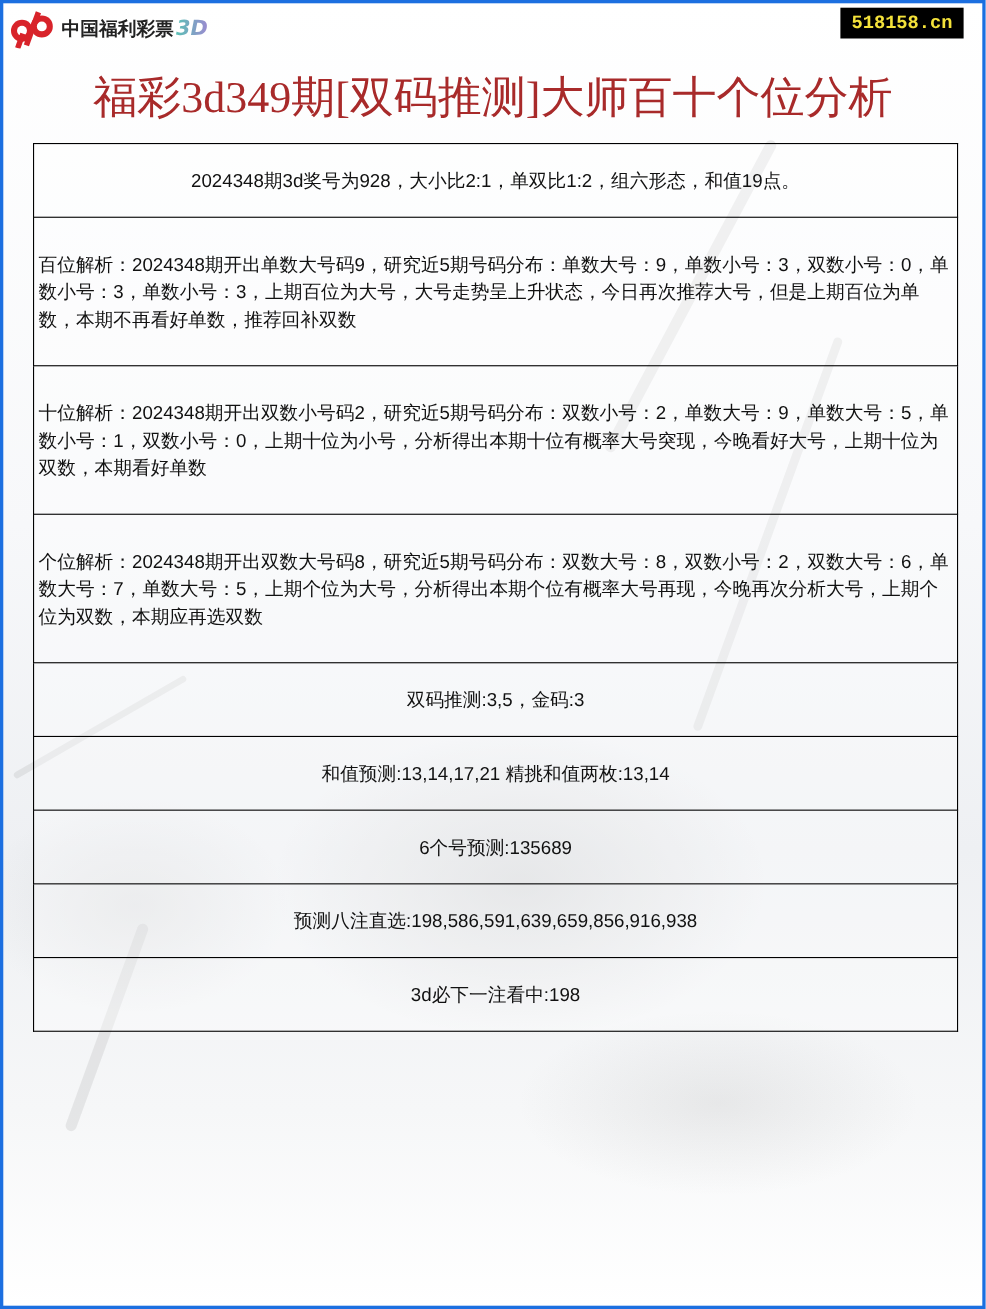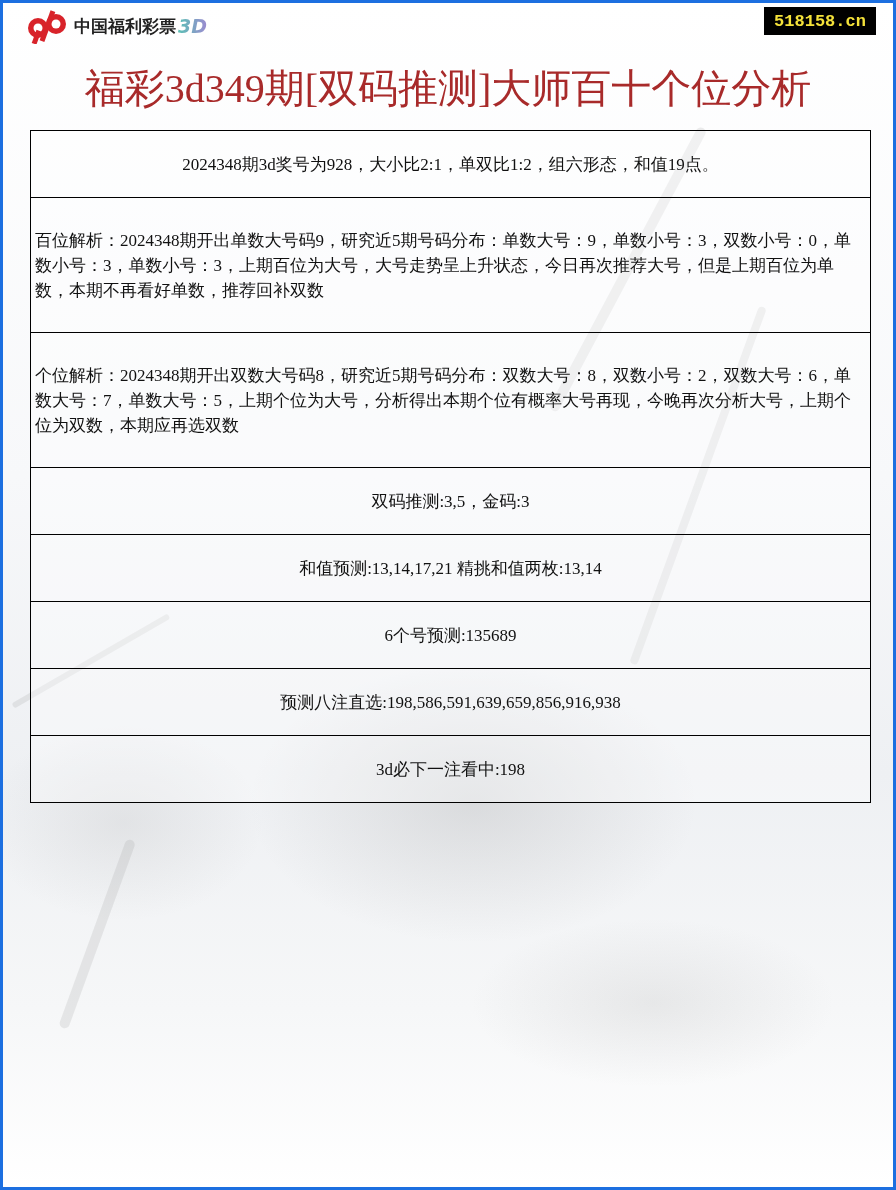--- a/index.html
+++ b/index.html
@@ -16,21 +16,21 @@
         radial-gradient(ellipse 320px 200px at 470px 800px, rgba(120,120,120,0.18), rgba(255,255,255,0) 70%),
         radial-gradient(ellipse 200px 140px at 120px 820px, rgba(140,140,140,0.14), rgba(255,255,255,0) 70%),
         radial-gradient(ellipse 260px 120px at 650px 1000px, rgba(140,140,140,0.14), rgba(255,255,255,0) 70%),
         linear-gradient(180deg, #ffffff 0%, #f7f8fa 40%, #eef0f3 65%, #f6f7f8 85%, #ffffff 100%);
     }
     .branch {
       position: absolute; background: rgba(150,150,150,0.18); border-radius: 6px;
       transform-origin: left center;
     }
     .logo {
-      position: absolute; left: 24px; top: 8px; height: 36px;
+      position: absolute; left: 6px; top: 8px; height: 36px;
       display: flex; align-items: center;
     }
     .logo-mark {
       width: 44px; height: 36px; position: relative;
     }
     .logo-text {
       font-family: "DejaVu Sans", "Liberation Sans", sans-serif;
       font-weight: bold; font-size: 17px; color: #222; margin-left: 6px; letter-spacing: 0px;
     }
     .logo-3d {
@@ -51,21 +51,21 @@
       color: #a82a2a; font-size: 40px; line-height: 58px;
       font-family: "Liberation Serif", "DejaVu Serif", serif;
     }
     table.info {
       position: absolute; left: 30px; top: 130px; width: 841px;
       border-collapse: collapse;
     }
     table.info td {
       border: 1.5px solid #000;
       font-size: 17px; color: #111; line-height: 25px;
-      font-family: Liberation Serif, serif;
+      font-family: Liberation Sans, sans-serif;
       padding: 0 4px;
       background: rgba(255,255,255,0.35);
     }
     td.center { text-align: center; height: 66px; }
     td.left { text-align: left; height: 134px; vertical-align: middle; padding-left: 3px; padding-right: 3px; }
   </style>
 </head>
 <body>
 
 <div class="frame">
@@ -94,20 +94,23 @@
 
 <table class="info">
   <tbody>
       <tr>
         <td class="center">2024348期3d奖号为928，大小比2:1，单双比1:2，组六形态，和值19点。</td>
       </tr>
   <tr>
         <td class="left">百位解析：2024348期开出单数大号码9，研究近5期号码分布：单数大号：9，单数小号：3，双数小号：0，单数小号：3，单数小号：3，上期百位为大号，大号走势呈上升状态，今日再次推荐大号，但是上期百位为单数，本期不再看好单数，推荐回补双数</td>
       </tr>
   <tr>
+        <td class="left">十位解析：2024348期开出双数小号码2，研究近5期号码分布：双数小号：2，单数大号：9，单数大号：5，单数小号：1，双数小号：0，上期十位为小号，分析得出本期十位有概率大号突现，今晚看好大号，上期十位为双数，本期看好单数</td>
+      </tr>
+  <tr>
         <td class="left">个位解析：2024348期开出双数大号码8，研究近5期号码分布：双数大号：8，双数小号：2，双数大号：6，单数大号：7，单数大号：5，上期个位为大号，分析得出本期个位有概率大号再现，今晚再次分析大号，上期个位为双数，本期应再选双数</td>
       </tr>
   <tr>
         <td class="center">双码推测:3,5，金码:3</td>
       </tr>
   <tr>
         <td class="center">和值预测:13,14,17,21 精挑和值两枚:13,14</td>
       </tr>
   <tr>
         <td class="center">6个号预测:135689</td>

